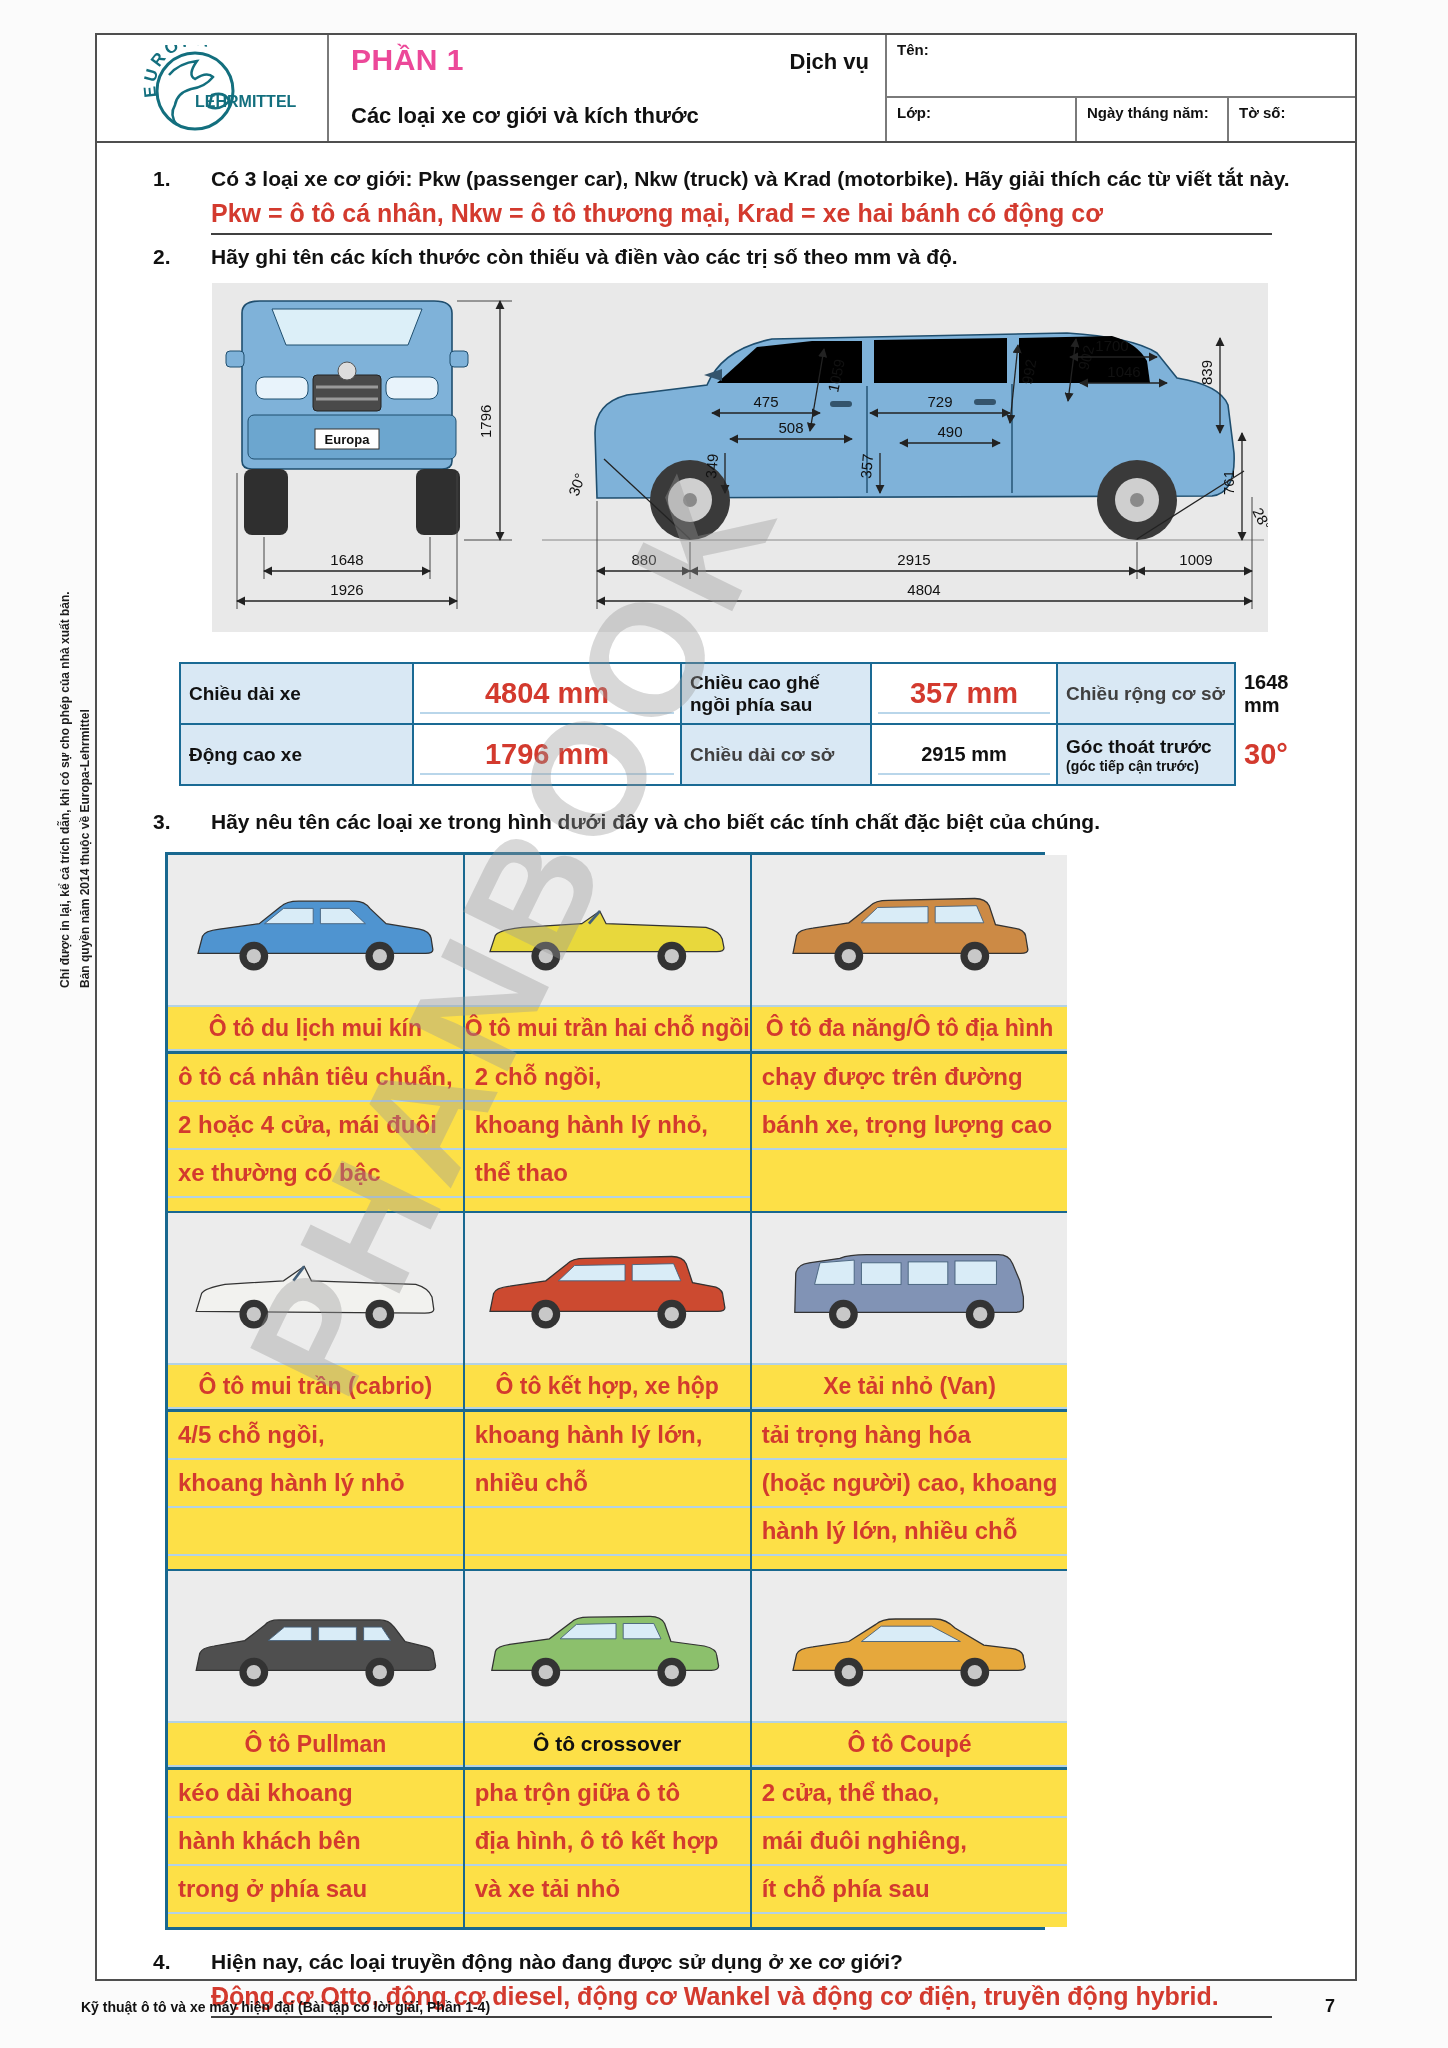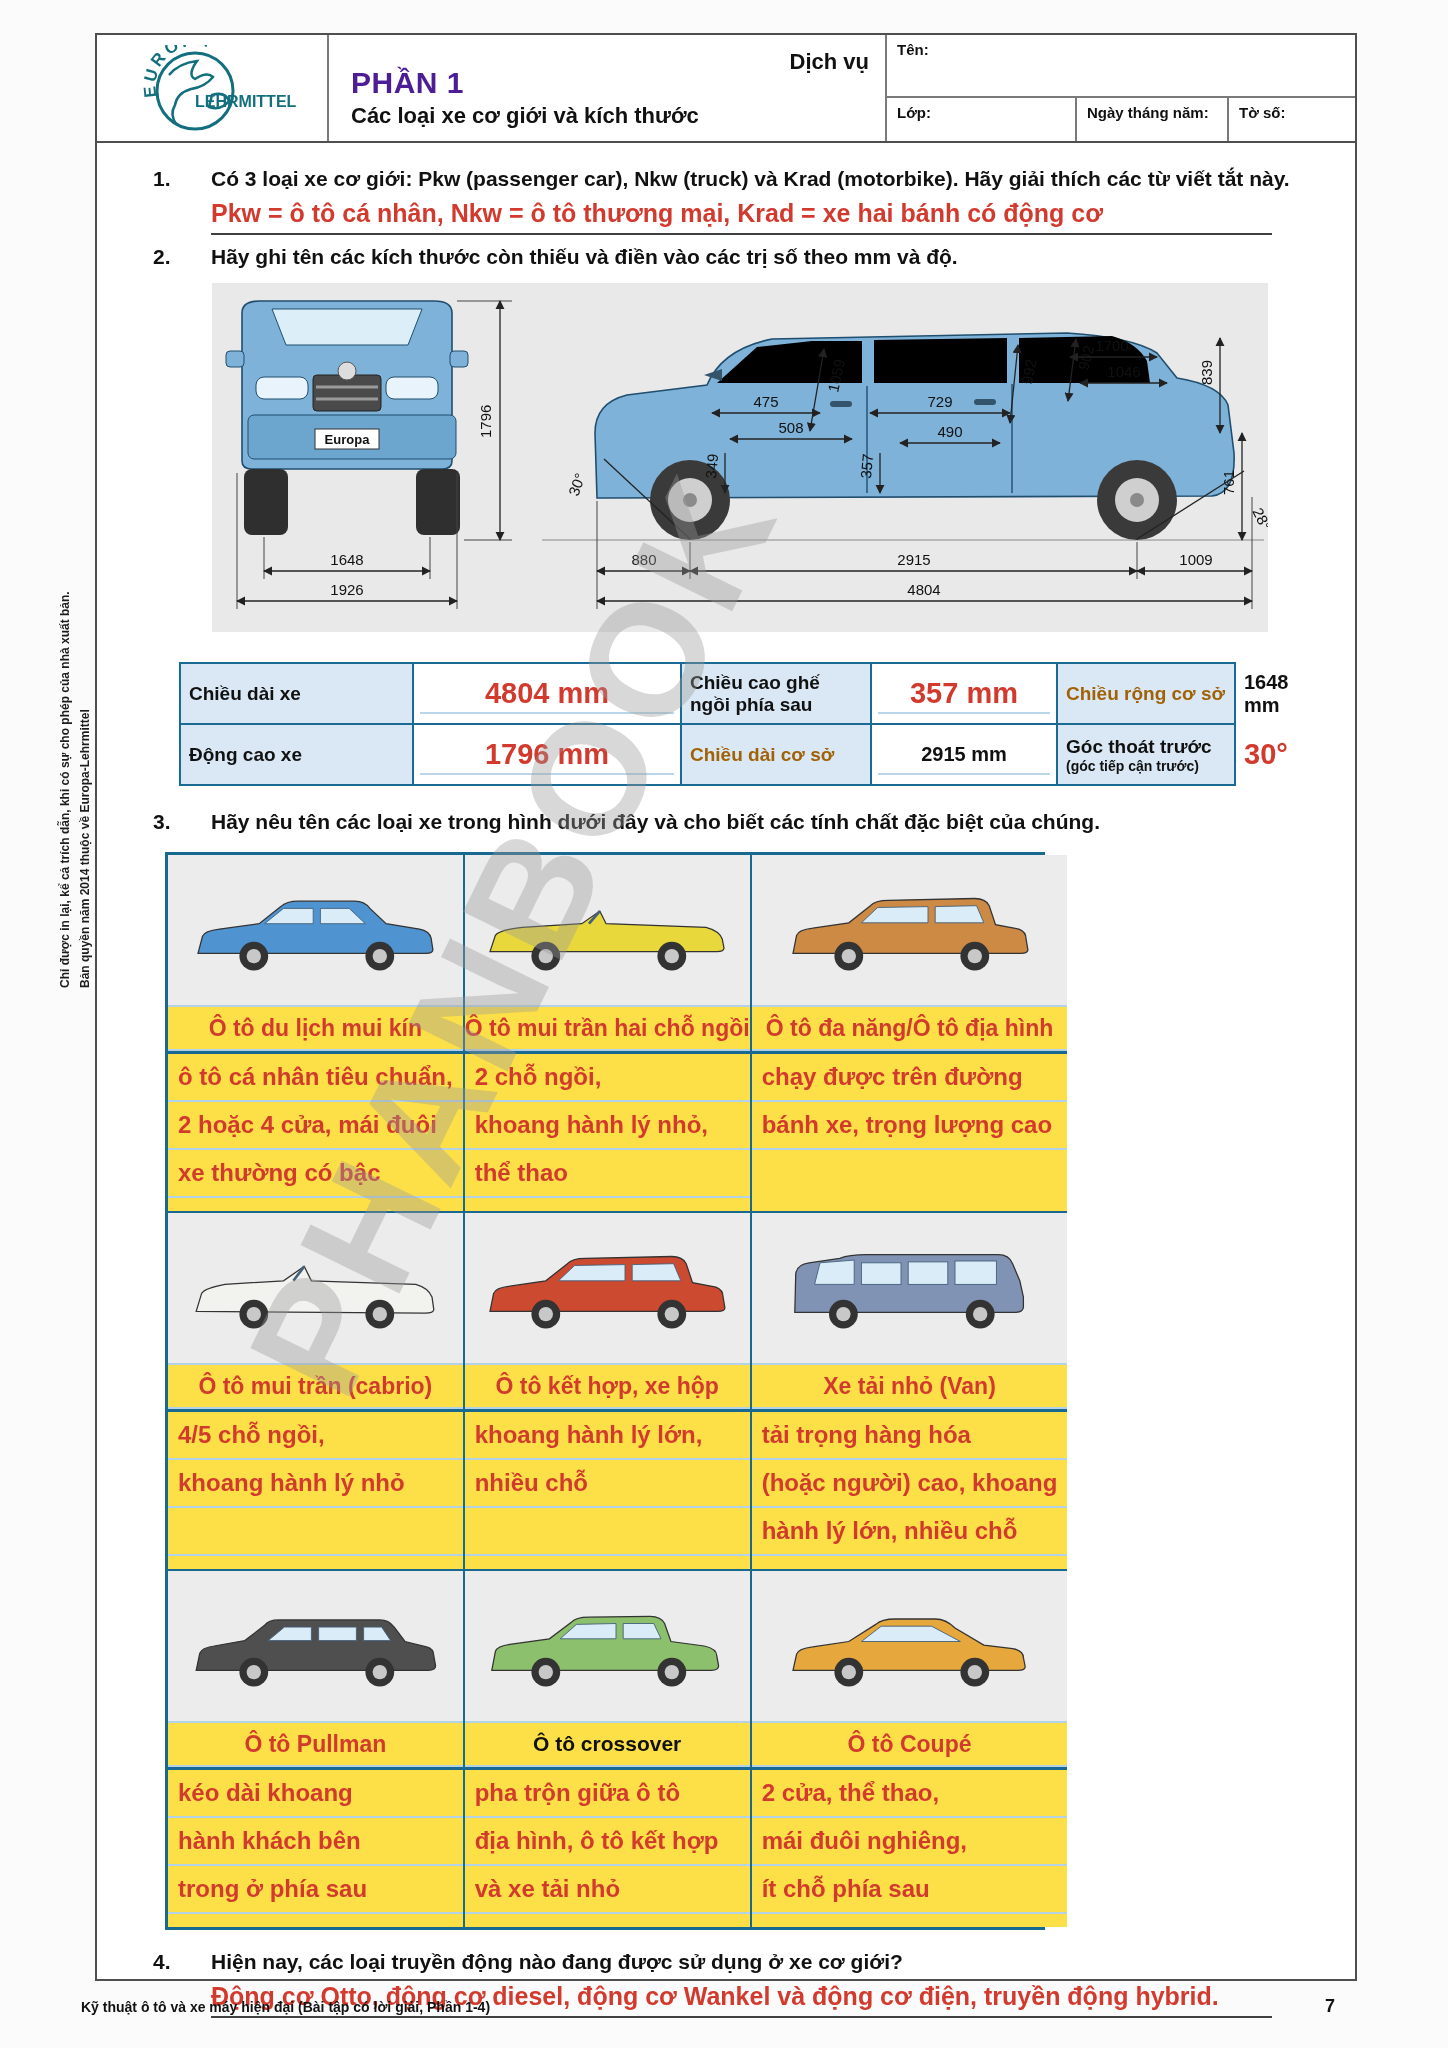--- a/index.html
+++ b/index.html
@@ -3,21 +3,21 @@
 <meta charset="utf-8">
 <style>
   html,body{margin:0;padding:0;}
   body{width:1448px;height:2048px;position:relative;background:#fbfbfb;font-family:"Liberation Sans",sans-serif;color:#111;overflow:hidden;}
   .frame{position:absolute;left:95px;top:33px;width:1258px;height:1944px;border:2px solid #4f4f4f;background:#fff;}
   
   .hdr{display:flex;height:106px;border-bottom:2px solid #4f4f4f;}
   .h-logo{width:230px;border-right:2px solid #7a7a7a;display:flex;align-items:center;justify-content:center;}
   .h-mid{flex:1;padding:8px 16px 6px 22px;display:flex;flex-direction:column;justify-content:space-between;}
   .h-mid-top{display:flex;justify-content:space-between;align-items:flex-start;}
-  .part{color:#4c1d95;font-size:30px;font-weight:bold;letter-spacing:.5px;margin-top:23px;}
+  .part{color:#ec4899;font-size:30px;font-weight:bold;letter-spacing:.5px;}
   .service{font-size:22px;font-weight:bold;margin-top:6px;}
   .sheet-title{font-size:22px;font-weight:bold;padding-bottom:6px;}
   .h-right{width:468px;border-left:2px solid #7a7a7a;display:flex;flex-direction:column;}
   .h-name{flex:1.15;border-bottom:2px solid #7a7a7a;padding:6px 10px;font-size:15px;font-weight:bold;}
   .h-row{flex:1;display:flex;}
   .h-class{width:168px;border-right:2px solid #7a7a7a;padding:6px 10px;font-size:15px;font-weight:bold;}
   .h-date{flex:1;border-right:2px solid #7a7a7a;padding:6px 10px;font-size:15px;font-weight:bold;}
   .h-sheet{width:106px;padding:6px 10px;font-size:15px;font-weight:bold;}
   
   .q{display:flex;padding-left:56px;margin-top:24px;}
@@ -28,21 +28,21 @@
   .diagram{margin:14px 0 0 115px;width:1056px;height:349px;background:#e9e9e9;}
   .diagram svg{display:block;}
   .dim{stroke:#222;stroke-width:1.3;fill:none;}
   .ext{stroke:#444;stroke-width:1;fill:none;}
   .dlab{font-size:15px;fill:#111;}
   .carline{stroke:#1f4e6e;stroke-width:1.6;}
   
   table.dims{margin:30px 0 16px 82px;width:934px;border-collapse:collapse;table-layout:fixed;}
   table.dims td{border:2.5px solid #1a6a94;height:55px;vertical-align:middle;padding:2px 8px;}
   td.lbl{background:#d9e8f4;font-weight:bold;font-size:19px;text-align:left;}
-  td.lbl.red{color:#a16207;}
+  td.lbl.red{color:#404040;}
   td.val{background:#fff;text-align:center;position:relative;}
   td.val::after{content:"";position:absolute;left:6px;right:6px;bottom:9px;border-top:2px solid #b9d6ea;}
   .bigred{color:#d33a2e;font-size:29px;font-weight:bold;}
   .blackval{color:#111;font-size:20px;font-weight:bold;}
   .sub{font-size:14px;font-weight:bold;}
   
   .vgrid{margin:18px 0 0 68px;width:874px;border:3px solid #19688f;display:grid;grid-template-columns:1fr 1fr 1fr;}
   .gcell{border-right:2.5px solid #19688f;border-bottom:2.5px solid #19688f;background:#fde047;}
   .gcell:nth-child(3n){border-right:none;}
   .gcell:nth-child(n+7){border-bottom:none;}

